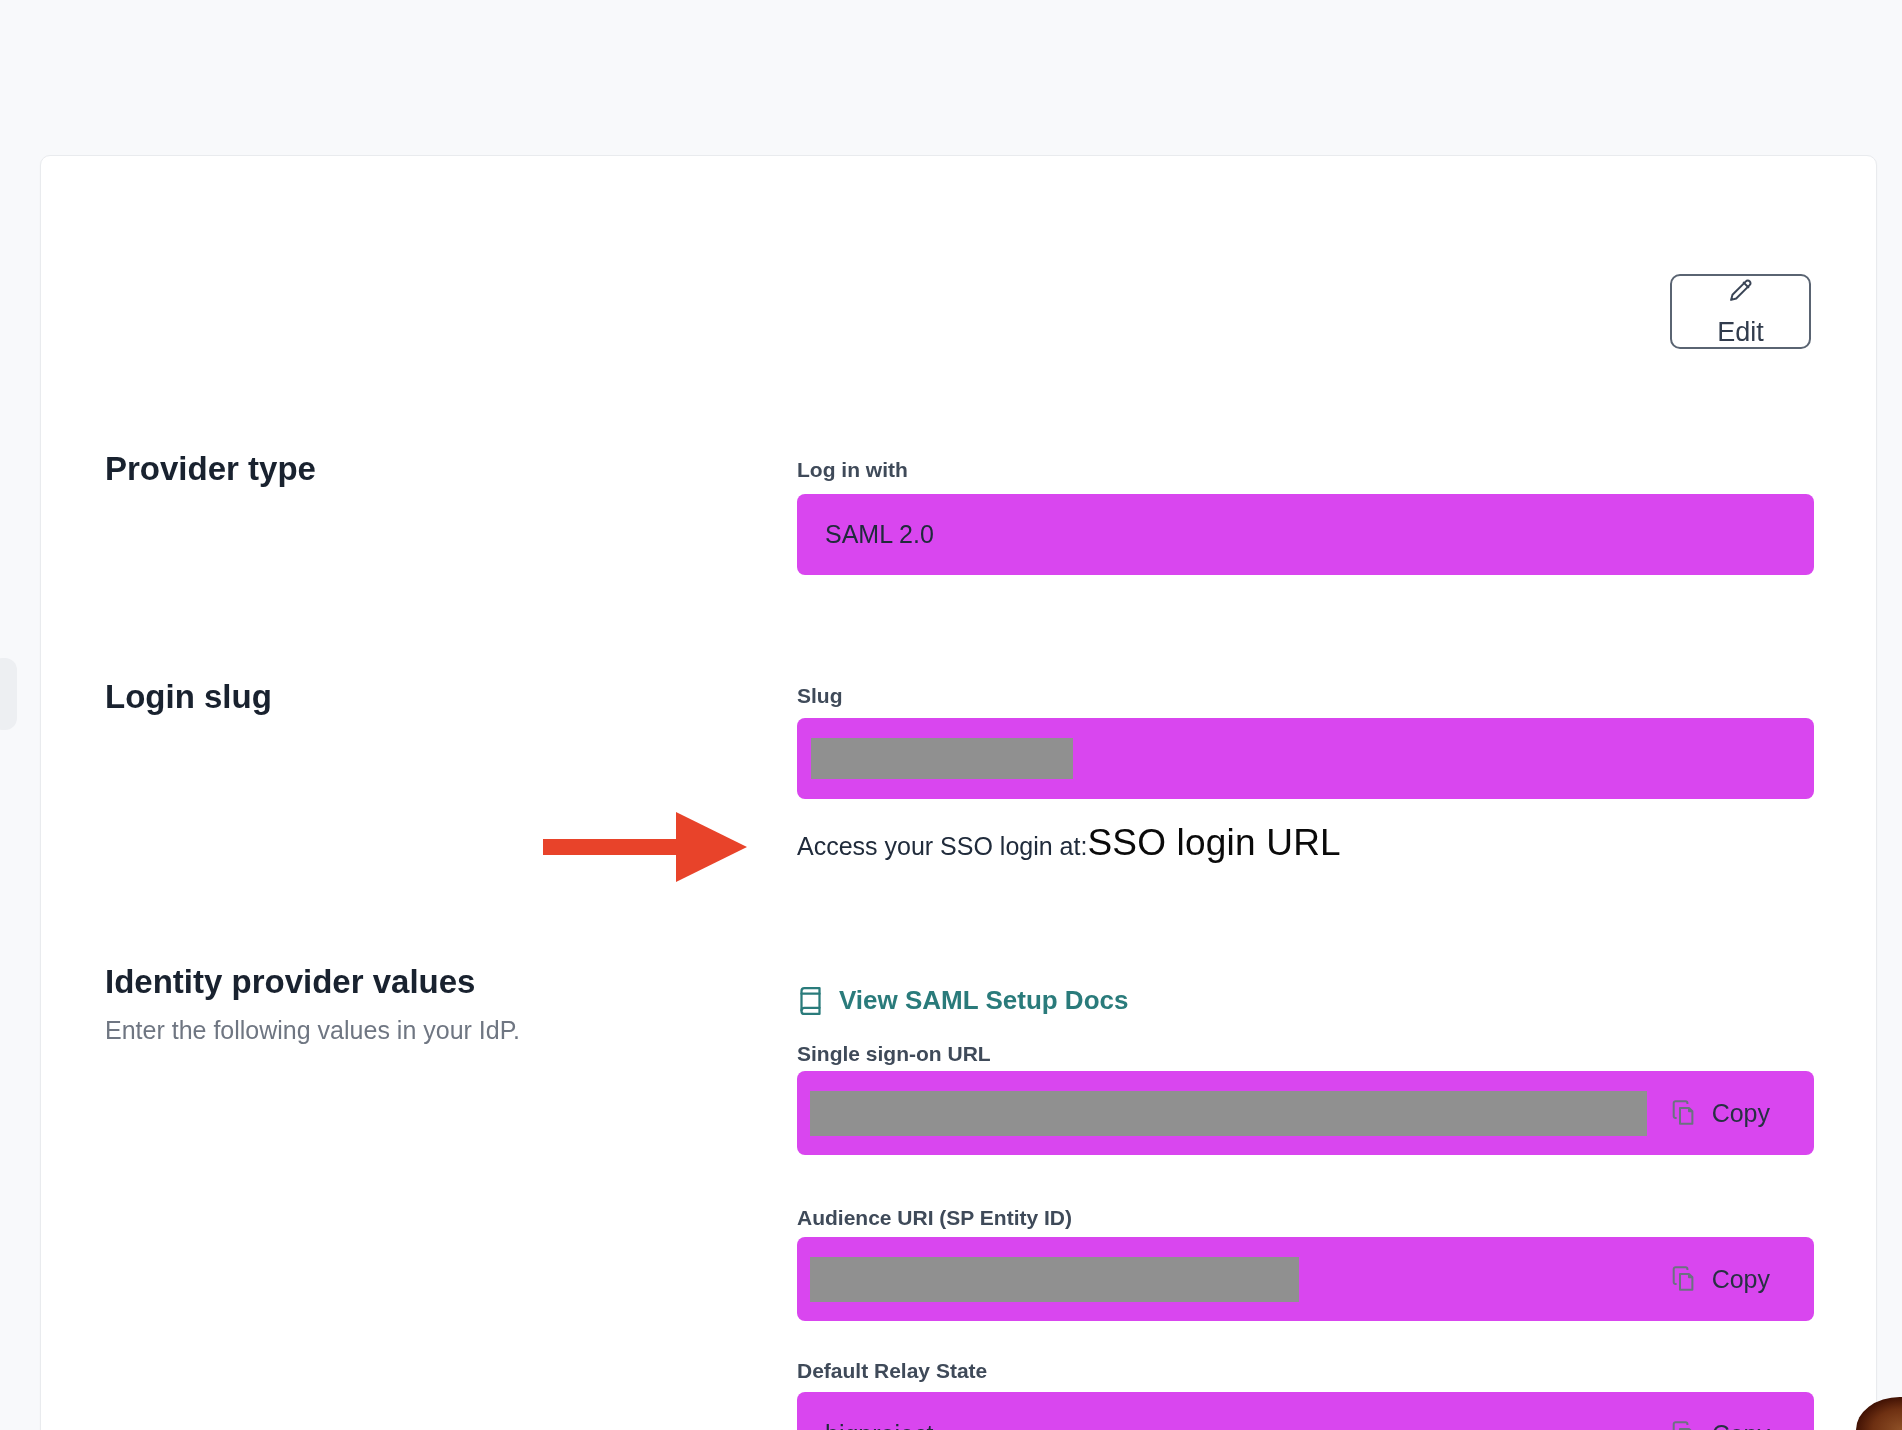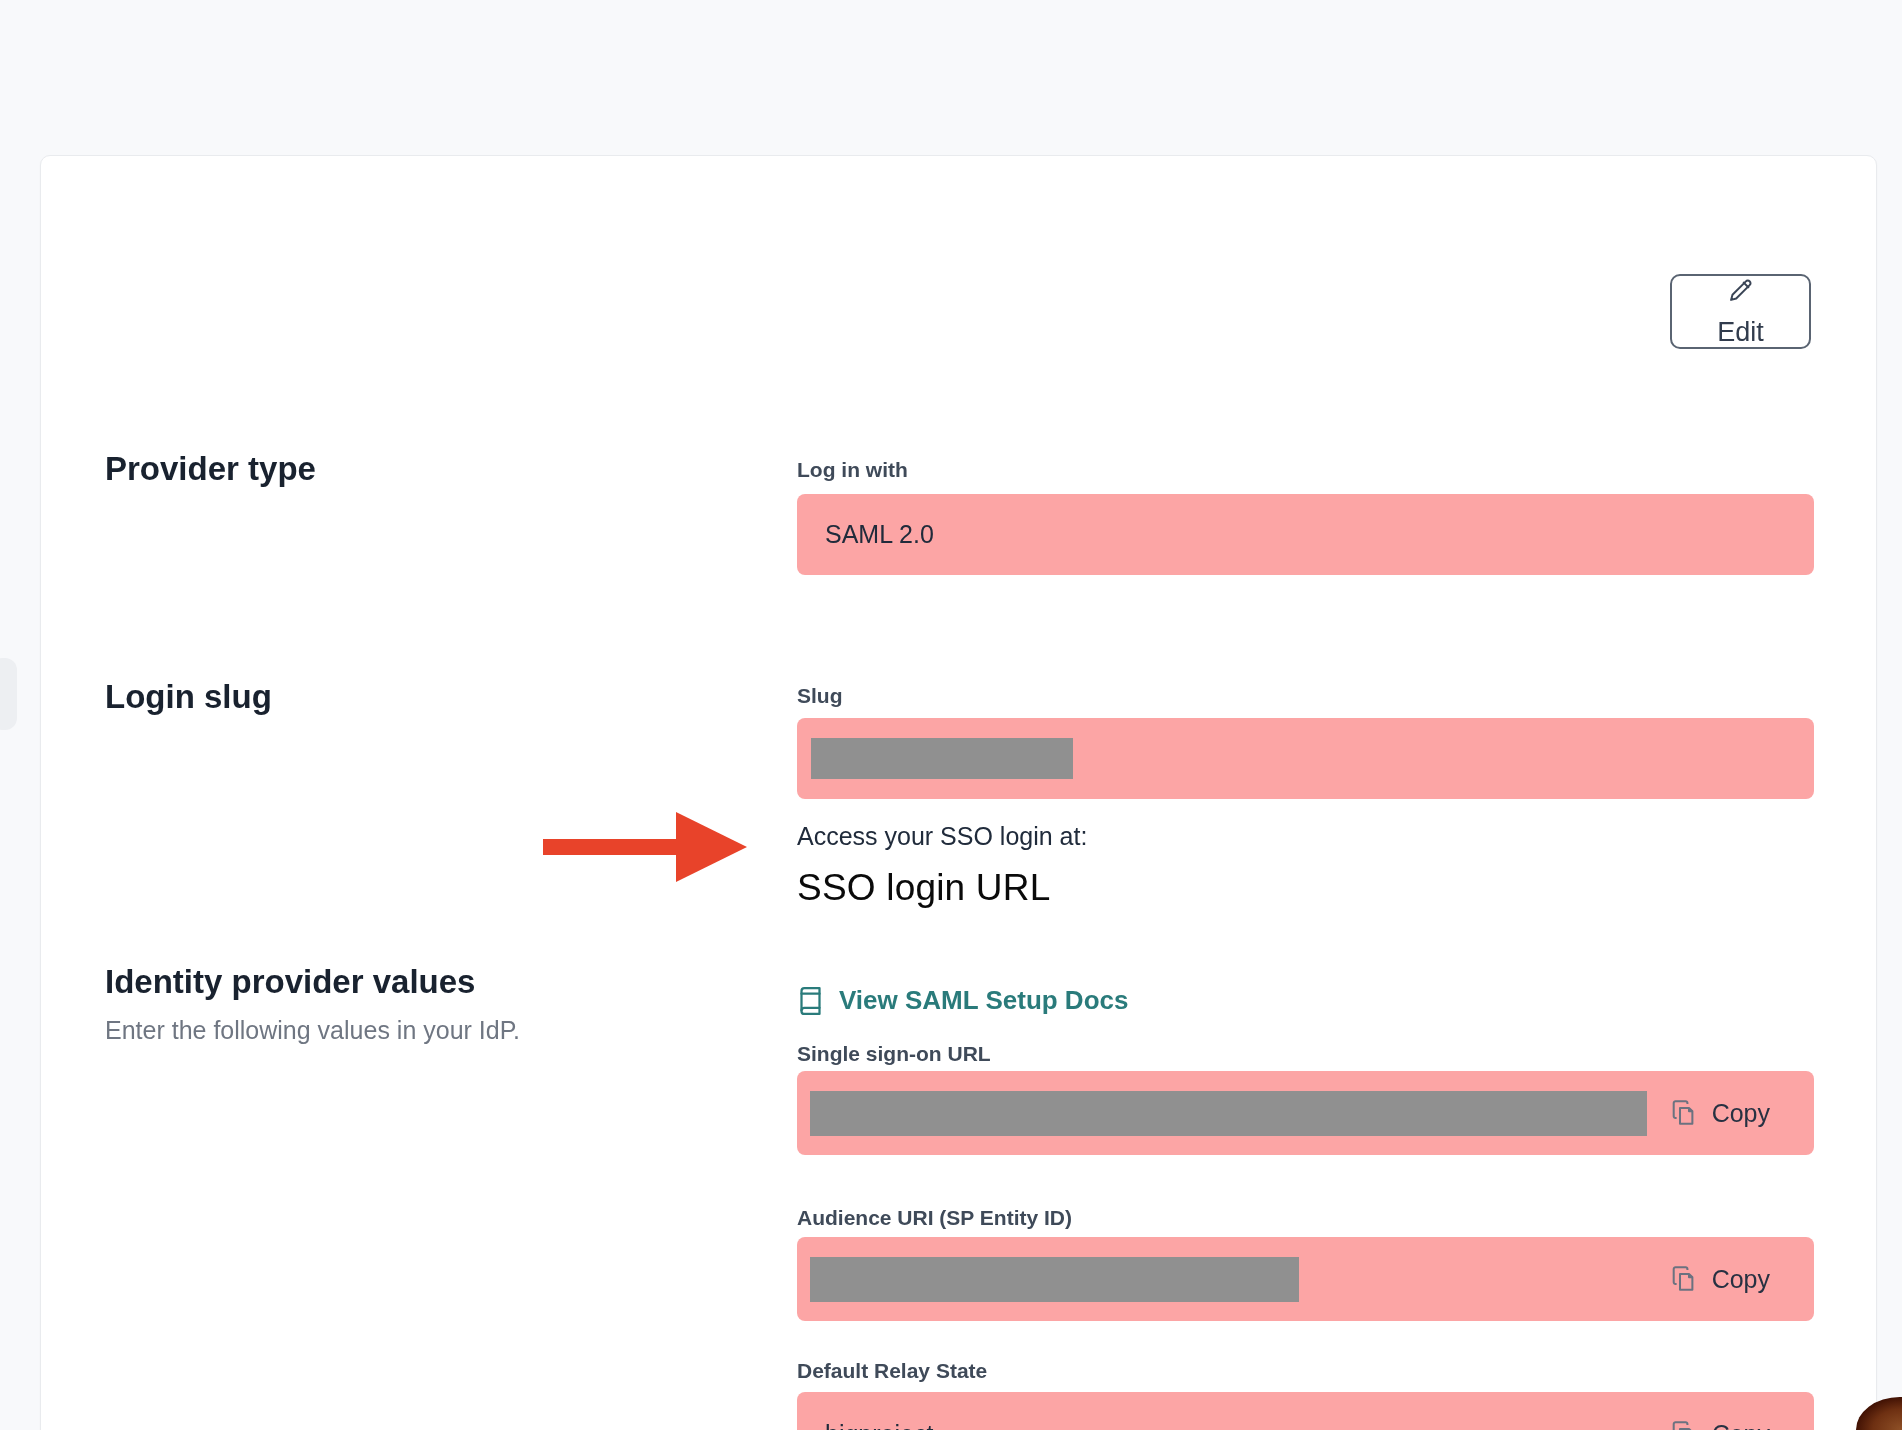--- a/index.html
+++ b/index.html
@@ -59,21 +59,21 @@
   }
 
   .field-label {
     position: absolute; left: 797px;
     font-size: 21px; font-weight: 700; color: #3f4a59;
   }
 
   .display-field {
     position: absolute; left: 797px;
     width: 1017px; height: 81px;
-    background: #fca5a5; border-radius: 8px;
+    background: #d946ef; border-radius: 8px;
     display: flex; align-items: center;
     padding-left: 28px;
     font-size: 25px; color: #202b3b;
   }
 
   .redacted {
     background: #909090;
     border-radius: 0;
   }
   .redacted-slug { position: absolute; left: 14px; top: 20px; width: 262px; height: 41px; }
@@ -84,21 +84,21 @@
 
   .copy-btn {
     display: flex; align-items: center; gap: 14px;
     cursor: pointer;
     font-size: 25px; color: #273142; text-align: center;
   }
   .copy-btn svg { width: 27px; height: 30px; }
 
   .access-line {
     position: absolute; left: 797px; top: 822px;
-    display: flex; align-items: baseline; gap: 16px; flex-direction: column;
+    display: flex; align-items: baseline; 
   }
   .access-text { font-size: 25px; color: #202b3b; }
   .access-annotation {
     font-size: 37px; color: #0a0a0a;
     letter-spacing: 0.2px;
   }
 
   .red-arrow { position: absolute; left: 543px; top: 812px; width: 204px; height: 70px; }
   .red-arrow .shaft {
     position: absolute; left: 0; top: 27px; width: 134px; height: 16px;

